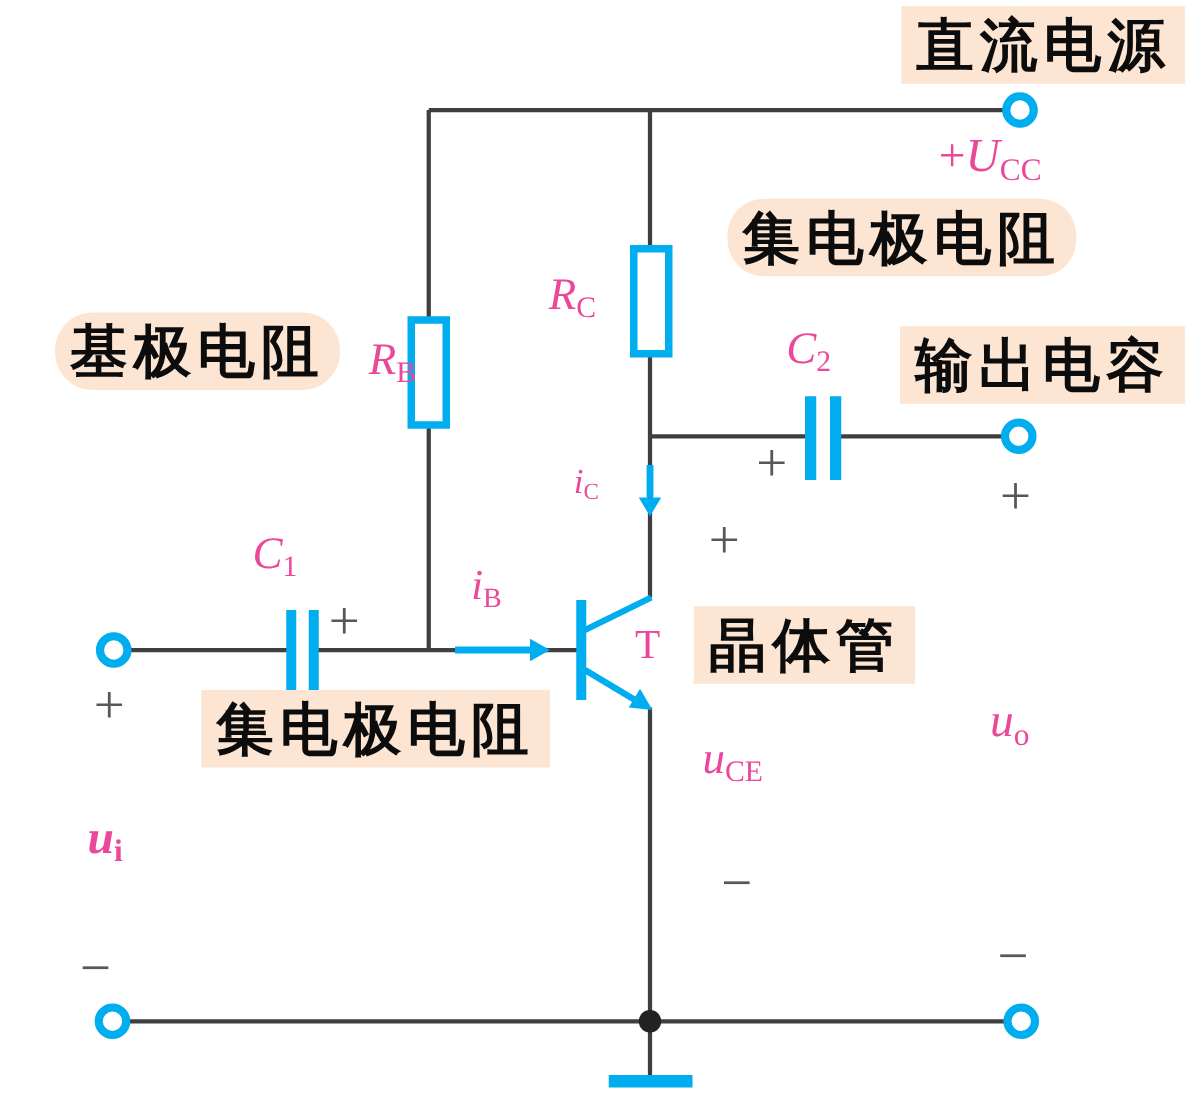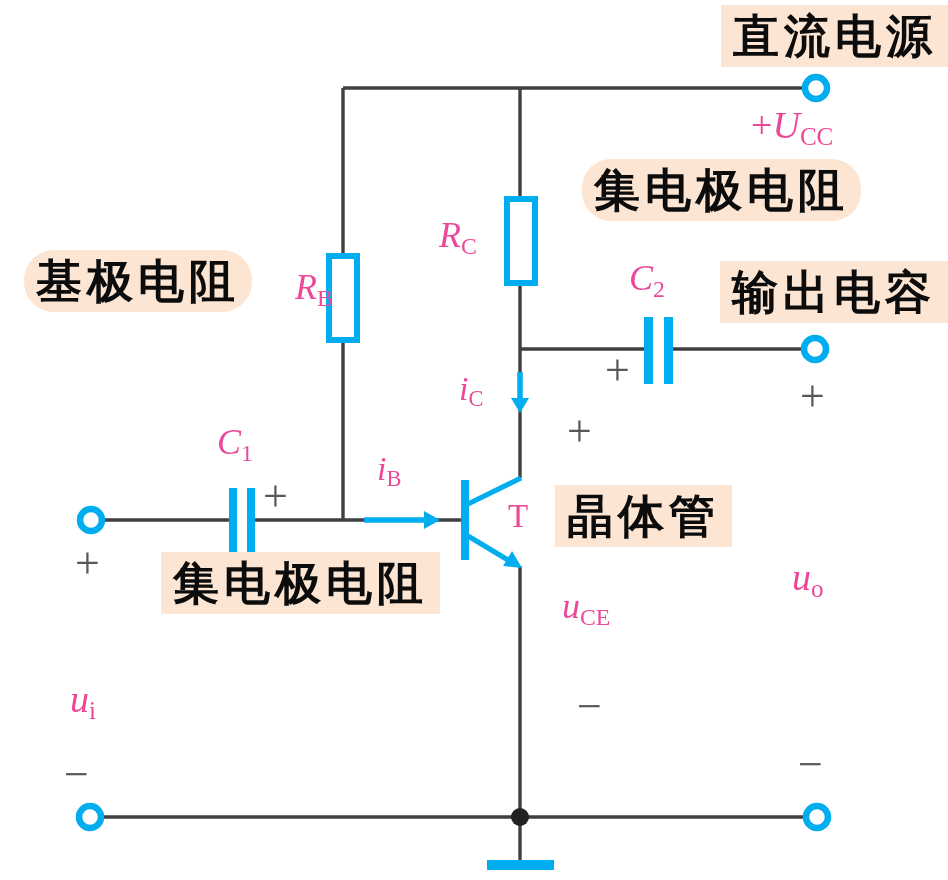--- a/index.html
+++ b/index.html
@@ -110,51 +110,51 @@
 
     <circle cx="816" cy="88" r="11" fill="#ffffff" stroke="#00ADEE" stroke-width="6.5"></circle>
     <circle cx="815" cy="349" r="11" fill="#ffffff" stroke="#00ADEE" stroke-width="6.5"></circle>
     <circle cx="91" cy="520" r="11" fill="#ffffff" stroke="#00ADEE" stroke-width="6.5"></circle>
     <circle cx="90" cy="817" r="11" fill="#ffffff" stroke="#00ADEE" stroke-width="6.5"></circle>
     <circle cx="817" cy="817" r="11" fill="#ffffff" stroke="#00ADEE" stroke-width="6.5"></circle>
   </svg>
 
   <div class="cn" style="left:701px;top:5px;">直流电源</div>
   <div class="cn" style="left:562px;top:159px;border-radius:29px;">集电极电阻</div>
-  <div class="cn" style="left:4px;top:250px;border-radius:30px;">基极电阻</div>
+  <div class="cn" style="left:24px;top:250px;border-radius:30px;">基极电阻</div>
   <div class="cn" style="left:700px;top:261px;">输出电容</div>
   <div class="cn" style="left:141px;top:552px;">集电极电阻</div>
   <div class="cn" style="left:535px;top:485px;">晶体管</div>
 
   <div class="sym" style="left:751px;top:106px;font-size:38px;">
     <span class="pre">+</span><i>U</i><sub>CC</sub>
   </div>
   <div class="sym" style="left:261px;top:269px;margin-left:34px;">
     <i>R</i><sub>B</sub>
   </div>
   <div class="sym" style="left:439px;top:217px;">
     <i>R</i><sub>C</sub>
   </div>
-  <div class="sym" style="left:217px;top:424px;text-align:center;">
+  <div class="sym" style="left:202px;top:424px;text-align:center;">
     <i>C</i><sub>1</sub>
   </div>
   <div class="sym" style="left:629px;top:260px;">
     <i>C</i><sub>2</sub>
   </div>
   <div class="sym" style="left:377px;top:452px;font-size:34px;">
     <i>i</i><sub>B</sub>
   </div>
-  <div class="sym" style="left:459px;top:372px;font-size:34px;">
+  <div class="sym" style="left:459px;top:372px;font-size:28px;">
     <i>i</i><sub>C</sub>
   </div>
   <div class="sym upright" style="left:508px;top:500px;font-size:33px;">T</div>
   <div class="sym" style="left:562px;top:572px;margin-top:16px;">
     <i>u</i><sub>CE</sub>
   </div>
-  <div class="sym" style="left:70px;top:680px;font-size:38px;">
+  <div class="sym" style="left:70px;top:651px;font-size:38px;font-weight:bold;">
     <i>u</i><sub>i</sub>
   </div>
   <div class="sym" style="left:792px;top:558px;font-size:38px;">
     <i>u</i><sub>o</sub>
   </div>
 
   <div class="sign" style="left:75px;top:542px;">+</div>
   <div class="sign" style="left:64px;top:753px;">−</div>
   <div class="sign" style="left:263px;top:475px;">+</div>
   <div class="sign" style="left:605px;top:349px;">+</div>

